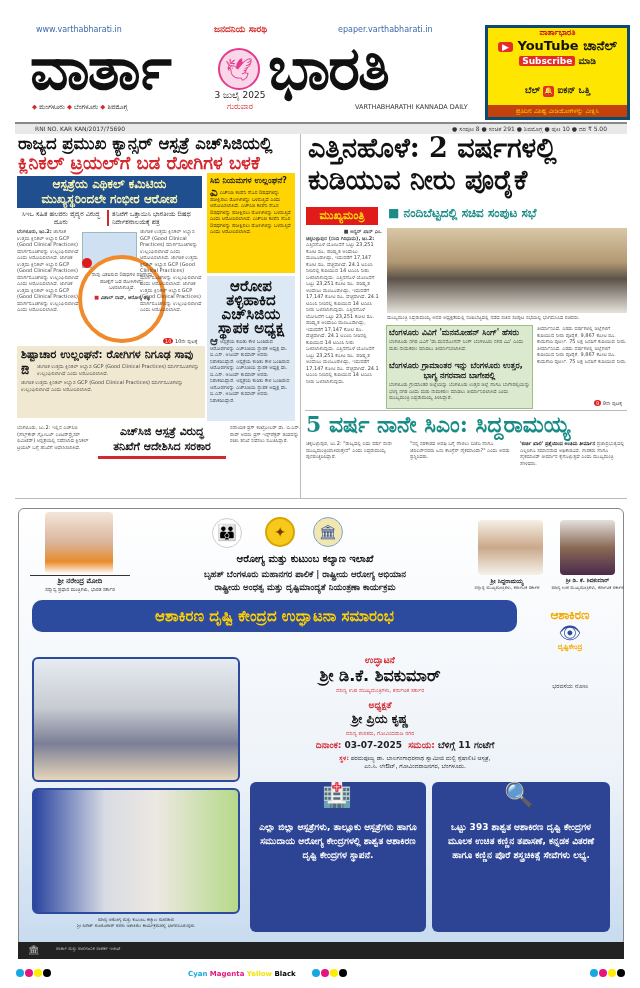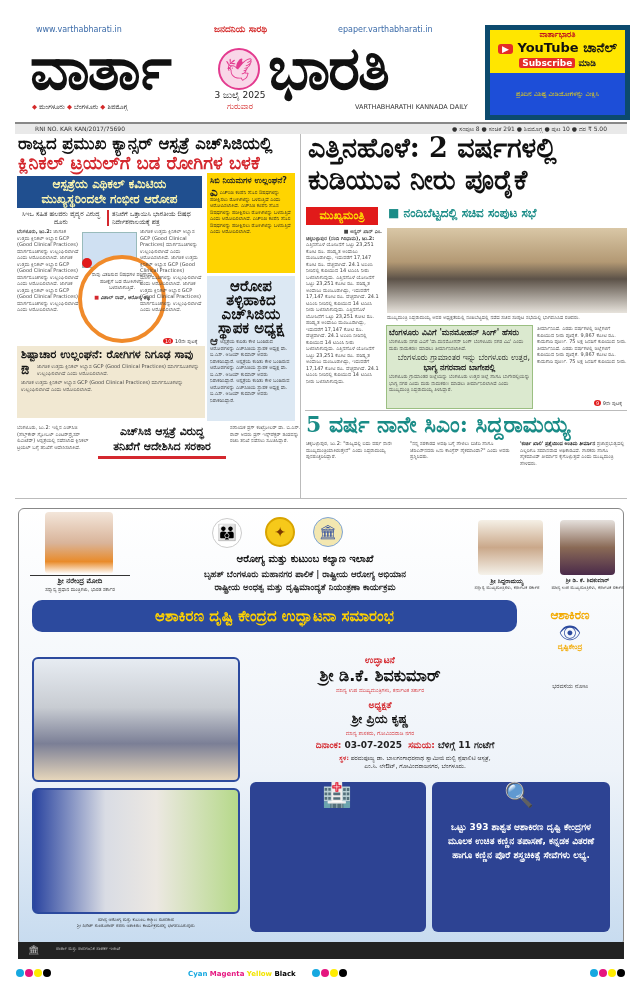--- a/index.html
+++ b/index.html
@@ -7,29 +7,29 @@
   .abs{position:absolute}
   .mast-url{font-size:8px;color:#3a6aa8}
   .mast-tag{font-size:9px;color:#d42a2a;font-weight:bold}
   .mast-logo{font-family:"DejaVu Serif",serif;font-weight:bold;font-size:60px;letter-spacing:-2px;color:#111;line-height:60px}
   .emblem{width:42px;height:42px;border-radius:50%;background:#f9d7e8;border:2px solid #e33b8f;display:flex;align-items:center;justify-content:center;color:#e33b8f;font-size:22px}
   .cities{font-size:6.5px;color:#222}
   .cities .dot{color:#d42a2a}
   .date{font-size:9px;text-align:center;line-height:11px}
   .date .day{color:#d42a2a;font-size:8px}
   .daily{font-size:6.5px;color:#333}
-  .yt{background:#ffe600;border:5px solid #0c4a6e}
+  .yt{background:#ffe600;border:3px solid #0c4a6e}
   .yt .top{background:#ffe600;color:#c0161e;font-weight:bold;font-size:8px;text-align:center}
   .yt .ch{font-weight:bold;font-size:13px;text-align:center;color:#111}
   .yt .play{display:inline-block;background:#e52d27;color:#fff;border-radius:3px;padding:0 4px;font-size:9px}
   .yt .sub{text-align:center;font-size:9px;font-weight:bold;margin-top:2px}
   .yt .subbtn{background:#e52d27;color:#fff;padding:0 3px;border-radius:2px}
   .yt .bell{text-align:center;font-size:9px;font-weight:bold;margin-top:18px}
   .yt .bellic{display:inline-block;background:#e52d27;color:#fff;width:11px;height:11px;font-size:7px;line-height:11px;border-radius:2px}
-  .yt .bot{background:#1d4ed8;color:#ffde00;font-size:6.5px;text-align:center;padding:17px 0;position:absolute;bottom:0;left:0;right:0}
+  .yt .bot{background:#c2410c;color:#ffde00;font-size:6.5px;text-align:center;padding:2px 0;position:absolute;bottom:0;left:0;right:0}
   .infobar{background:#e9e9e9;border-top:2px solid #888;font-size:6px;color:#333;height:12px;line-height:10px}
   .hl-black{font-family:"DejaVu Serif",serif;font-weight:bold;color:#111}
   .hl-red{font-family:"DejaVu Serif",serif;font-weight:bold;color:#d4282e}
   .bluebox{background:#204f8f;color:#fff8b0;text-align:center;font-weight:bold;line-height:15px}
   .body-txt{font-size:5px;line-height:6.5px;color:#444}
   .yellowbox{background:#ffd400;padding:3px}
   .yellowbox .h{font-size:8px;font-weight:bold;color:#222}
   .lightblue{background:#dce8f3}
   .circle{border-radius:50%;border:4px solid #f08a2a;background:#fff}
   .beige{background:#f1e8d2}
@@ -133,21 +133,21 @@
 <div class="abs" style="left:388px;top:206px;font-size:12px;font-weight:bold;color:#1a8c87;white-space:nowrap">■ ನಂದಿಬೆಟ್ಟದಲ್ಲಿ ಸಚಿವ ಸಂಪುಟ ಸಭೆ</div>
 <div class="abs body-txt" style="left:306px;top:228px;width:76px;height:268px;overflow:hidden">
   <div style="text-align:right;font-weight:bold">■ ಅನ್ವರ್ ಖಾನ್ ಎಂ.</div>
   <b>ಚಿಕ್ಕಬಳ್ಳಾಪುರ (ನಂದಿ ಗಿರಿಧಾಮ), ಜು.2:</b> <span>ಎತ್ತಿನಹೊಳೆ ಯೋಜನೆಗೆ ಒಟ್ಟು 23,251 ಕೋಟಿ ರೂ. ಪರಿಷ್ಕೃತ ಅಂದಾಜು ಮಂಜೂರಾಗಿದ್ದು, ಇದುವರೆಗೆ 17,147 ಕೋಟಿ ರೂ. ವೆಚ್ಚವಾಗಿದೆ. 24.1 ಟಿಎಂಸಿ ನೀರಿನಲ್ಲಿ ಕುಡಿಯುವ 14 ಟಿಎಂಸಿ ನೀರು ಬಳಸಲಾಗುವುದು.</span> <span>ಎತ್ತಿನಹೊಳೆ ಯೋಜನೆಗೆ ಒಟ್ಟು 23,251 ಕೋಟಿ ರೂ. ಪರಿಷ್ಕೃತ ಅಂದಾಜು ಮಂಜೂರಾಗಿದ್ದು, ಇದುವರೆಗೆ 17,147 ಕೋಟಿ ರೂ. ವೆಚ್ಚವಾಗಿದೆ. 24.1 ಟಿಎಂಸಿ ನೀರಿನಲ್ಲಿ ಕುಡಿಯುವ 14 ಟಿಎಂಸಿ ನೀರು ಬಳಸಲಾಗುವುದು.</span> <span>ಎತ್ತಿನಹೊಳೆ ಯೋಜನೆಗೆ ಒಟ್ಟು 23,251 ಕೋಟಿ ರೂ. ಪರಿಷ್ಕೃತ ಅಂದಾಜು ಮಂಜೂರಾಗಿದ್ದು, ಇದುವರೆಗೆ 17,147 ಕೋಟಿ ರೂ. ವೆಚ್ಚವಾಗಿದೆ. 24.1 ಟಿಎಂಸಿ ನೀರಿನಲ್ಲಿ ಕುಡಿಯುವ 14 ಟಿಎಂಸಿ ನೀರು ಬಳಸಲಾಗುವುದು.</span> <span>ಎತ್ತಿನಹೊಳೆ ಯೋಜನೆಗೆ ಒಟ್ಟು 23,251 ಕೋಟಿ ರೂ. ಪರಿಷ್ಕೃತ ಅಂದಾಜು ಮಂಜೂರಾಗಿದ್ದು, ಇದುವರೆಗೆ 17,147 ಕೋಟಿ ರೂ. ವೆಚ್ಚವಾಗಿದೆ. 24.1 ಟಿಎಂಸಿ ನೀರಿನಲ್ಲಿ ಕುಡಿಯುವ 14 ಟಿಎಂಸಿ ನೀರು ಬಳಸಲಾಗುವುದು.</span>
 </div>
 <div class="abs photo" style="left:387px;top:228px;width:240px;height:85px"></div>
 <div class="abs body-txt" style="left:387px;top:314px;width:240px">ಮುಖ್ಯಮಂತ್ರಿ ಸಿದ್ದರಾಮಯ್ಯ ಅವರ ಅಧ್ಯಕ್ಷತೆಯಲ್ಲಿ ನಂದಿಬೆಟ್ಟದಲ್ಲಿ ನಡೆದ ಸಚಿವ ಸಂಪುಟ ಸಭೆಯಲ್ಲಿ ಭಾಗವಹಿಸಿದ ಸಚಿವರು.</div>
 <div class="abs greenbox" style="left:386px;top:325px;width:147px;height:84px;padding:2px">
   <div style="font-size:8px;font-weight:bold;color:#222">ಬೆಂಗಳೂರು ವಿವಿಗೆ 'ಮನಮೋಹನ್ ಸಿಂಗ್' ಹೆಸರು</div>
   <div class="body-txt">ಬೆಂಗಳೂರು ನಗರ ವಿವಿಗೆ 'ಡಾ.ಮನಮೋಹನ್ ಸಿಂಗ್ ಬೆಂಗಳೂರು ನಗರ ವಿವಿ' ಎಂದು ಮರು ನಾಮಕರಣ ಮಾಡಲು ತೀರ್ಮಾನಿಸಲಾಗಿದೆ.</div>
-  <div style="font-size:8px;font-weight:normal;color:#222;text-align:right;margin-top:2px">ಬೆಂಗಳೂರು ಗ್ರಾಮಾಂತರ ಇನ್ನು ಬೆಂಗಳೂರು ಉತ್ತರ,</div>
+  <div style="font-size:8px;font-weight:bold;color:#222;text-align:left;margin-top:10px">ಬೆಂಗಳೂರು ಗ್ರಾಮಾಂತರ ಇನ್ನು ಬೆಂಗಳೂರು ಉತ್ತರ,</div>
   <div style="font-size:8px;font-weight:bold;color:#222;text-align:center">ಭಾಗ್ಯ ನಗರವಾದ ಬಾಗೇಪಲ್ಲಿ</div>
   <div class="body-txt">ಬೆಂಗಳೂರು ಗ್ರಾಮಾಂತರ ಜಿಲ್ಲೆಯನ್ನು ಬೆಂಗಳೂರು ಉತ್ತರ ಜಿಲ್ಲೆ ಹಾಗೂ ಬಾಗೇಪಲ್ಲಿಯನ್ನು ಭಾಗ್ಯ ನಗರ ಎಂದು ಮರು ನಾಮಕರಣ ಮಾಡಲು ತೀರ್ಮಾನಿಸಲಾಗಿದೆ ಎಂದು ಮುಖ್ಯಮಂತ್ರಿ ಸಿದ್ದರಾಮಯ್ಯ ತಿಳಿಸಿದ್ದಾರೆ.</div>
 </div>
 <div class="abs body-txt" style="left:537px;top:325px;width:90px;height:78px;overflow:hidden"><span>ತೀರ್ಮಾನಿಸಿದೆ. ಎರಡು ವರ್ಷಗಳಲ್ಲಿ ಜಿಲ್ಲೆಗಳಿಗೆ ಕುಡಿಯುವ ನೀರು ಪೂರೈಕೆ. 9,867 ಕೋಟಿ ರೂ. ಕಾಮಗಾರಿ ಪೂರ್ಣ. 75 ಲಕ್ಷ ಜನರಿಗೆ ಕುಡಿಯುವ ನೀರು.</span> <span>ತೀರ್ಮಾನಿಸಿದೆ. ಎರಡು ವರ್ಷಗಳಲ್ಲಿ ಜಿಲ್ಲೆಗಳಿಗೆ ಕುಡಿಯುವ ನೀರು ಪೂರೈಕೆ. 9,867 ಕೋಟಿ ರೂ. ಕಾಮಗಾರಿ ಪೂರ್ಣ. 75 ಲಕ್ಷ ಜನರಿಗೆ ಕುಡಿಯುವ ನೀರು.</span></div>
 <div class="abs" style="left:594px;top:400px;font-size:5px;color:#333"><span style="background:#e11a1a;color:#fff;border-radius:50%;padding:0 2px">9</span> <span>9ನೇ ಪುಟಕ್ಕೆ</span></div>
 <div class="abs sep" style="left:305px;top:410px;width:322px;height:1px"></div>
 
 <div class="abs" style="left:306px;top:411px;font-family:'DejaVu Serif',serif;font-size:22px;font-weight:bold;color:#1a8c87;white-space:nowrap">5 ವರ್ಷ ನಾನೇ ಸಿಎಂ: ಸಿದ್ದರಾಮಯ್ಯ</div>
 <div class="abs body-txt" style="left:306px;top:440px;width:100px;height:55px;overflow:hidden">ಚಿಕ್ಕಬಳ್ಳಾಪುರ, ಜು.2: "ರಾಜ್ಯದಲ್ಲಿ ಐದು ವರ್ಷ ನಾನೇ ಮುಖ್ಯಮಂತ್ರಿಯಾಗಿರುತ್ತೇನೆ" ಎಂದು ಸಿದ್ದರಾಮಯ್ಯ ಪುನರುಚ್ಚರಿಸಿದ್ದಾರೆ.</div>
 <div class="abs body-txt" style="left:410px;top:440px;width:105px;height:55px;overflow:hidden">"ನನ್ನ ಸರಕಾರದ ಅವಧಿ ಬಗ್ಗೆ ಹೇಳಲು ಬಿಜೆಪಿ ಹಾಗೂ ಜೆಡಿಎಸ್‌ನವರು ಏನು ಕಾಂಗ್ರೆಸ್ ಹೈಕಮಾಂಡಾ?" ಎಂದು ಅವರು ಪ್ರಶ್ನಿಸಿದರು.</div>
@@ -200,20 +200,21 @@
   <span style="color:#d4282e">ದಿನಾಂಕ:</span> <span>03-07-2025</span>
   &nbsp;<span style="color:#d4282e">ಸಮಯ:</span> <span>ಬೆಳಿಗ್ಗೆ 11 ಗಂಟೆಗೆ</span>
 </div>
 <div class="abs" style="left:250px;top:754px;width:330px;text-align:center;font-size:6px;color:#222">
   <span style="color:#d4282e;font-weight:bold">ಸ್ಥಳ:</span> <span>ಪರಮಪೂಜ್ಯ ಡಾ. ಬಾಲಗಂಗಾಧರನಾಥ ಸ್ವಾಮೀಜಿ ಮಲ್ಟಿ ಸ್ಪೆಷಾಲಿಟಿ ಆಸ್ಪತ್ರೆ,</span>
   <div>ಎಂ.ಸಿ. ಲೇಔಟ್, ಗೋವಿಂದರಾಜನಗರ, ಬೆಂಗಳೂರು.</div>
 </div>
 
 <div class="abs adcard" style="left:250px;top:782px;width:176px;height:150px;padding:38px 8px 0;font-size:9px;line-height:14px">
   <div class="abs" style="left:72px;top:6px;font-size:24px;color:#fff">🏥</div>
+  <div>ಎಲ್ಲಾ ಜಿಲ್ಲಾ ಆಸ್ಪತ್ರೆಗಳು, ತಾಲ್ಲೂಕು ಆಸ್ಪತ್ರೆಗಳು ಹಾಗೂ ಸಮುದಾಯ ಆರೋಗ್ಯ ಕೇಂದ್ರಗಳಲ್ಲಿ ಶಾಶ್ವತ ಆಶಾಕಿರಣ ದೃಷ್ಟಿ ಕೇಂದ್ರಗಳ ಸ್ಥಾಪನೆ.</div>
 </div>
 <div class="abs adcard" style="left:432px;top:782px;width:178px;height:150px;padding:38px 8px 0;font-size:9px;line-height:14px">
   <div class="abs" style="left:72px;top:6px;font-size:24px;color:#fff">🔍</div>
   <div>ಒಟ್ಟು 393 ಶಾಶ್ವತ ಆಶಾಕಿರಣ ದೃಷ್ಟಿ ಕೇಂದ್ರಗಳ ಮೂಲಕ ಉಚಿತ ಕಣ್ಣಿನ ತಪಾಸಣೆ, ಕನ್ನಡಕ ವಿತರಣೆ ಹಾಗೂ ಕಣ್ಣಿನ ಪೊರೆ ಶಸ್ತ್ರಚಿಕಿತ್ಸೆ ಸೇವೆಗಳು ಲಭ್ಯ.</div>
 </div>
 
 <div class="abs footbar" style="left:18px;top:942px;width:606px;height:17px">
   <span class="abs" style="left:10px;top:3px;font-size:9px;color:#ccc">🏛</span>
   <span class="abs" style="left:38px;top:4px;font-size:4.5px;color:#ccc">ವಾರ್ತಾ ಮತ್ತು ಸಾರ್ವಜನಿಕ ಸಂಪರ್ಕ ಇಲಾಖೆ</span>
   <span class="abs" style="right:14px;top:17px;font-size:8px;color:#fff">ನಿಮ್ಮ ಆರೋಗ್ಯ, ನಮ್ಮ ಆದ್ಯತೆ</span>

